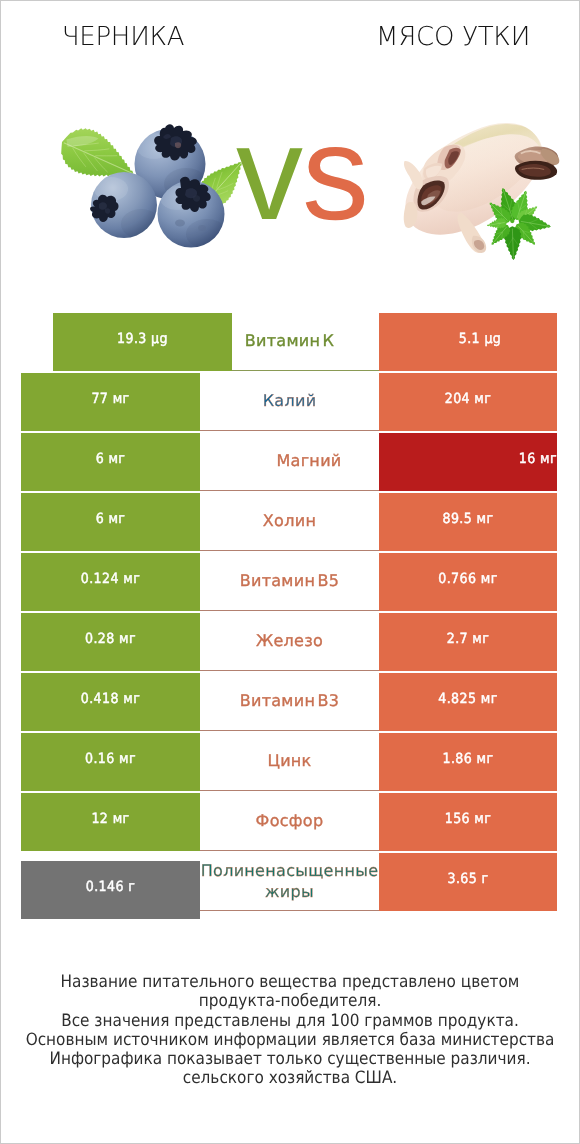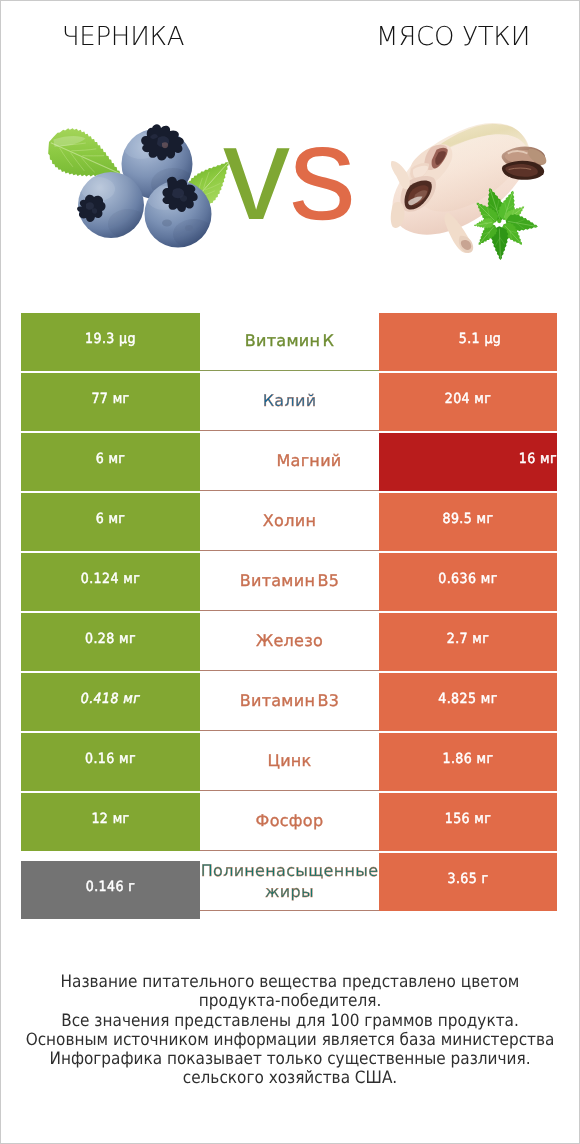--- a/index.html
+++ b/index.html
@@ -8,21 +8,21 @@
   .page{position:relative;width:580px;height:1144px;background:#fff;overflow:hidden;box-sizing:border-box;}
   .page::after{content:"";position:absolute;left:0;top:0;width:578px;height:1142px;border:1px solid #cacaca;pointer-events:none;}
 
   
   .title{position:absolute;top:24px;font-size:26px;line-height:26px;color:#151515;
          font-family:"DejaVu Sans",sans-serif;font-weight:300;letter-spacing:-0.25px;text-align:center;white-space:nowrap;}
   .title-left{left:-4px;width:254px;}
   .title-right{left:376px;width:290px;text-align:left;}
 
   
-  .hero{position:absolute;left:3px;top:0px;width:524px;height:300px;}
+  .hero{position:absolute;left:16px;top:0px;width:524px;height:300px;}
   .hero-img{position:absolute;}
   .img-left{left:40px;top:120px;width:200px;height:150px;}
   .img-right{left:382px;top:116px;width:178px;height:150px;}
   .vs{position:absolute;left:220px;top:124px;width:130px;height:100px;
       font-size:134px;line-height:100px;font-family:"Liberation Sans",sans-serif;font-weight:400;letter-spacing:-1px;}
   .vs .v{color:#7fa733;}
   .vs .s{color:#e06b48;}
 
   
   .tbl{position:absolute;left:21px;top:313px;width:536px;}
@@ -323,21 +323,21 @@
       </g>
     </svg>
     </div>
   </div>
 
   <div class="tbl" id="tbl">
       <div class="trow">
         <div class="cell cell-mid" style="border-bottom: 1px solid rgb(138, 154, 85);">
           <span class="nut" style="color: rgb(111, 141, 51); -webkit-text-stroke: 0.35px rgb(111, 141, 51);">Витамин К</span>
         </div>
-        <div class="cell cell-left" style="background: rgb(130, 167, 50);">
+        <div class="cell cell-left" style="background: rgb(130, 167, 50); margin-left: 32px;">
           <span class="val">19.3 µg</span>
         </div>
         <div class="cell cell-right" style="background: rgb(225, 107, 72); padding-left: 24px;">
           <span class="val">5.1 µg</span>
         </div>
       </div>
       <div class="trow">
         <div class="cell cell-mid" style="border-bottom: 1px solid rgb(178, 128, 112);">
           <span class="nut" style="color: #0369a1; -webkit-text-stroke: 0.35px rgb(200, 112, 81);">Калий</span>
         </div>
@@ -371,39 +371,39 @@
         </div>
       </div>
       <div class="trow">
         <div class="cell cell-mid" style="border-bottom: 1px solid rgb(178, 128, 112);">
           <span class="nut" style="color: rgb(200, 112, 81); -webkit-text-stroke: 0.35px rgb(200, 112, 81);">Витамин B5</span>
         </div>
         <div class="cell cell-left" style="background: rgb(130, 167, 50);">
           <span class="val">0.124 мг</span>
         </div>
         <div class="cell cell-right" style="background: rgb(225, 107, 72);">
-          <span class="val">0.636 мг</span>
+          <span class="val">0.766 мг</span>
         </div>
       </div>
       <div class="trow">
         <div class="cell cell-mid" style="border-bottom: 1px solid rgb(178, 128, 112);">
           <span class="nut" style="color: rgb(200, 112, 81); -webkit-text-stroke: 0.35px rgb(200, 112, 81);">Железо</span>
         </div>
         <div class="cell cell-left" style="background: rgb(130, 167, 50);">
           <span class="val">0.28 мг</span>
         </div>
         <div class="cell cell-right" style="background: rgb(225, 107, 72);">
           <span class="val">2.7 мг</span>
         </div>
       </div>
       <div class="trow">
         <div class="cell cell-mid" style="border-bottom: 1px solid rgb(178, 128, 112);">
           <span class="nut" style="color: rgb(200, 112, 81); -webkit-text-stroke: 0.35px rgb(200, 112, 81);">Витамин B3</span>
         </div>
-        <div class="cell cell-left" style="background: rgb(130, 167, 50); font-style: italic;">
+        <div class="cell cell-left" style="background: rgb(130, 167, 50);">
           <span class="val">0.418 мг</span>
         </div>
         <div class="cell cell-right" style="background: rgb(225, 107, 72);">
           <span class="val">4.825 мг</span>
         </div>
       </div>
       <div class="trow">
         <div class="cell cell-mid" style="border-bottom: 1px solid rgb(178, 128, 112);">
           <span class="nut" style="color: rgb(200, 112, 81); -webkit-text-stroke: 0.35px rgb(200, 112, 81);">Цинк</span>
         </div>

